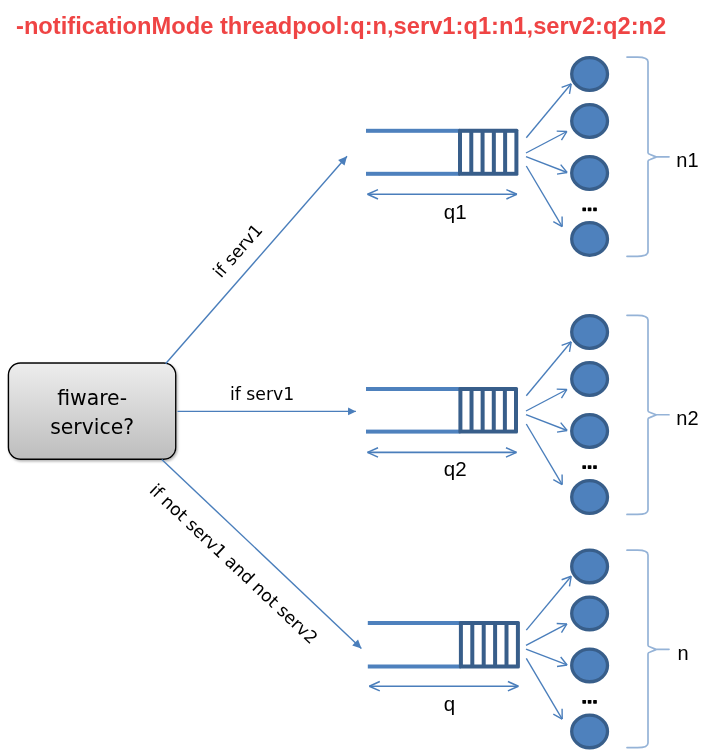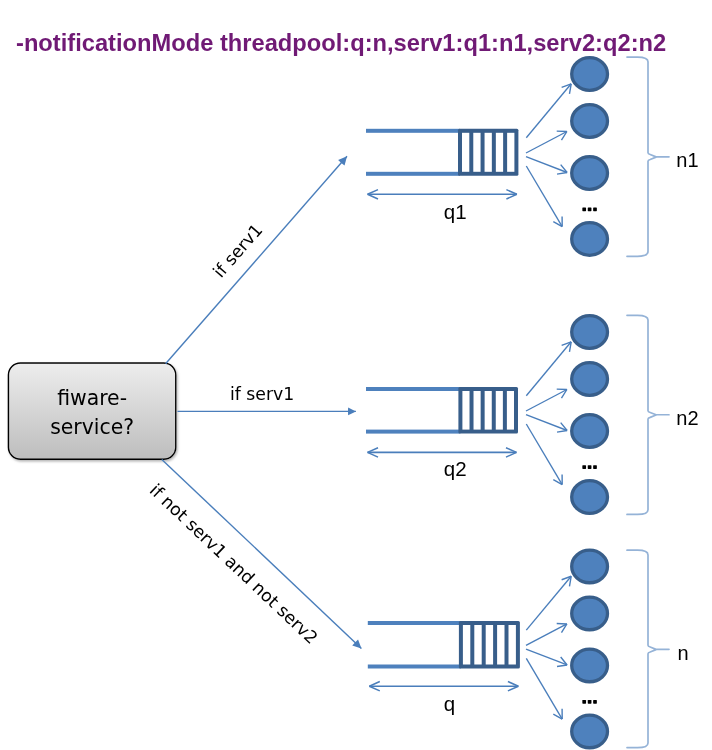--- a/index.html
+++ b/index.html
@@ -1,19 +1,19 @@
 <!DOCTYPE html>
 <html><head>
 <meta charset="utf-8">
 <style>
   html,body{margin:0;padding:0;background:#ffffff;}
   body{width:712px;height:750px;overflow:hidden;font-family:"Liberation Sans",sans-serif;}
   #stage{position:relative;width:712px;height:750px;background:#fff;}
   svg#diagram{position:absolute;left:0;top:0;width:712px;height:750px;}
-  .title{position:absolute;left:16px;top:32px;font-weight:bold;font-size:23.7px;color:#701a75;white-space:nowrap;line-height:1;}
+  .title{position:absolute;left:16px;top:15px;font-weight:bold;font-size:23.7px;color:#ef4444;white-space:nowrap;line-height:1;}
   #labels text{fill:#000;}
   .lbl-box {font-family:"DejaVu Sans",sans-serif;font-size:20.4px;}
   .lbl-edge{font-family:"DejaVu Sans",sans-serif;font-size:17.3px;}
   .lbl-dim {font-family:"Liberation Sans",sans-serif;font-size:20.5px;}
   .lbl-pool{font-family:"Liberation Sans",sans-serif;font-size:20px;}
 </style>
 </head>
 <body>
 
 <div id="stage">

